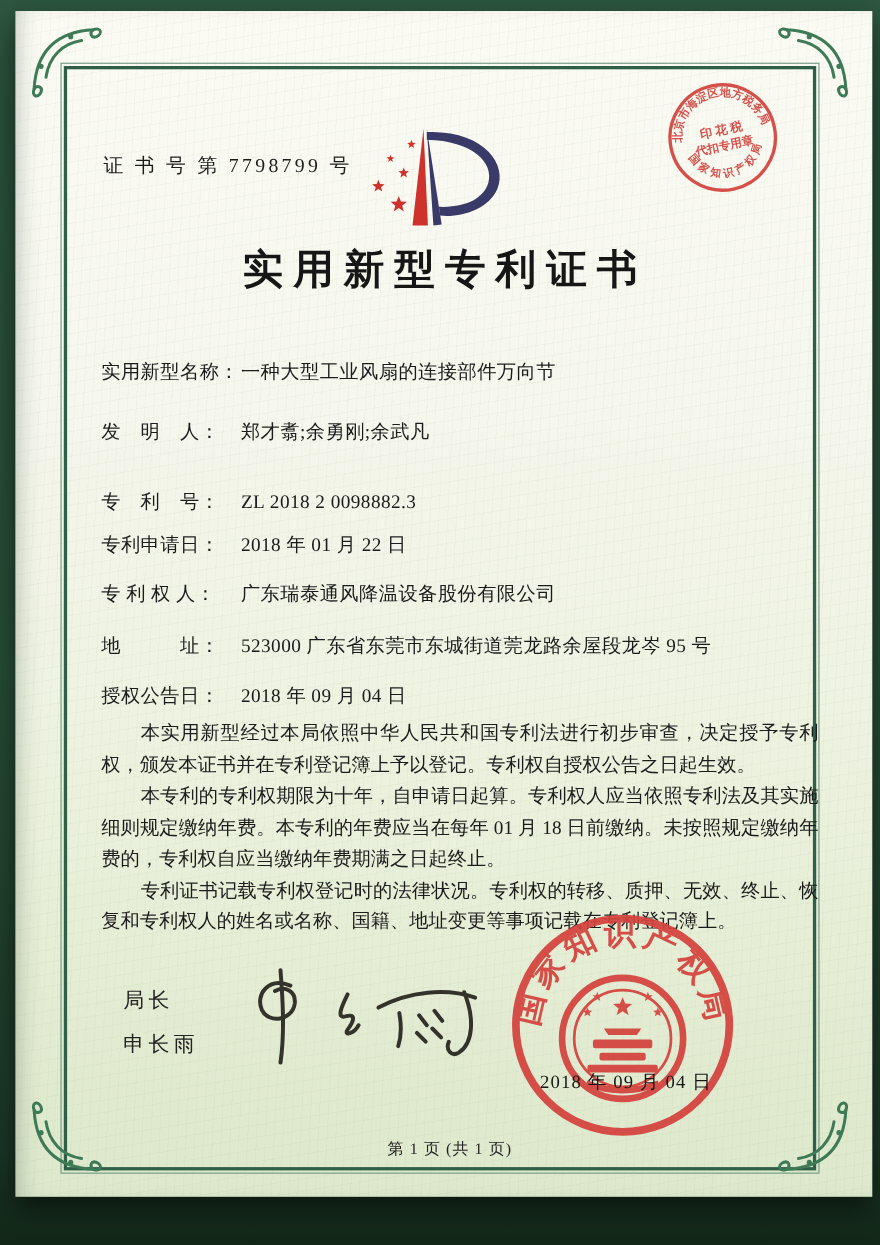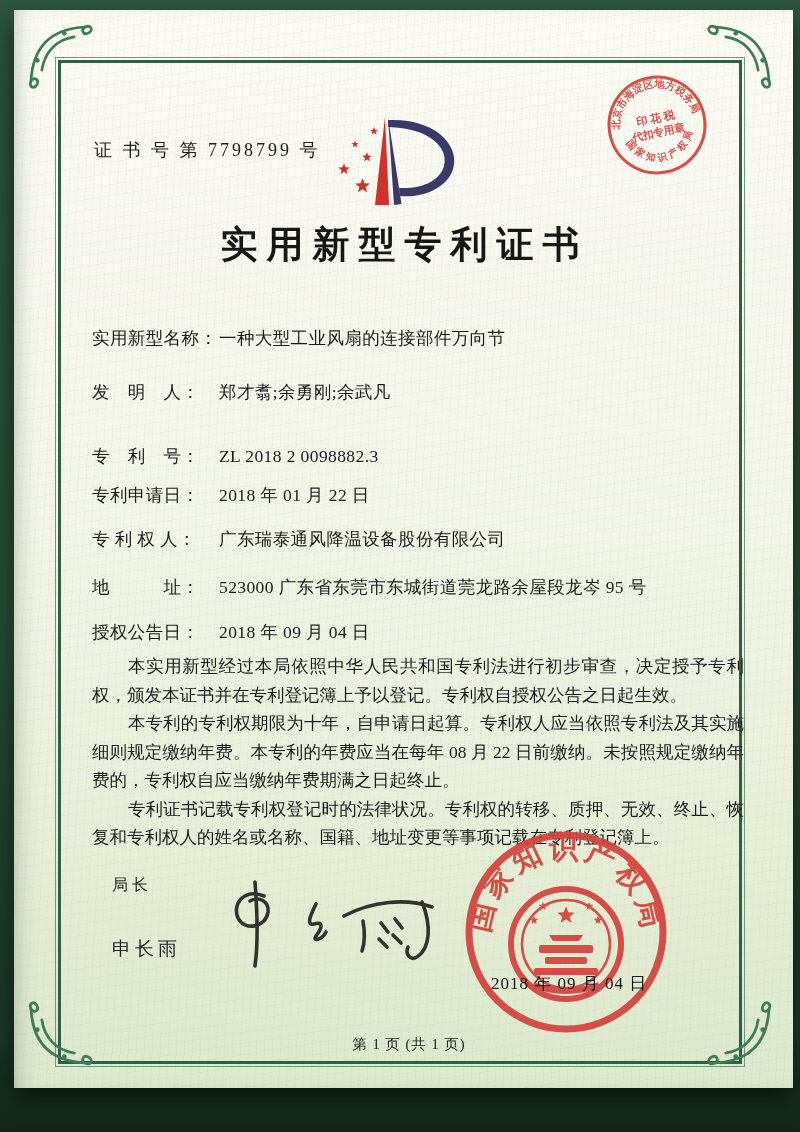--- a/index.html
+++ b/index.html
@@ -49,21 +49,21 @@
   .r1{top:326px;} .r2{top:380px;} .r3{top:430px;margin-top:14px;} .r4{top:483px;}
   .r5{top:527px;} .r6{top:575px;} .r7{top:620px;width:650px;}
   .grant-right{position:absolute;left:363px;top:0;}
 
   .body-text{
     position:absolute;left:92px;top:652px;width:652px;
     font-size:17.5px;line-height:28.5px;color:#1c1c1c;text-align:justify;
   }
   .body-text p{margin:0;text-indent:2.05em;}
 
-  .sig-title{position:absolute;left:112px;top:875px;font-size:16px;letter-spacing:4px;color:#222;font-family:Liberation Mono, monospace;}
+  .sig-title{position:absolute;left:112px;top:896px;font-size:19px;letter-spacing:4px;color:#222;font-family:Liberation Mono, monospace;}
   .sig-name{position:absolute;left:112px;top:936px;font-size:19px;letter-spacing:4px;color:#222;text-align:center;}
   .signature{position:absolute;left:224px;top:876px;width:218px;height:96px;}
 
   .tax-stamp{position:absolute;left:604px;top:72px;width:106px;height:106px;transform:rotate(-12deg);opacity:.92;}
   .office-seal{position:absolute;left:461px;top:827px;width:210px;height:210px;opacity:.93;}
   .seal-date{position:absolute;left:491px;top:972px;font-size:17px;color:#161616;letter-spacing:1px;z-index:5;white-space:nowrap;}
 
   .page-footer{position:absolute;left:55px;top:1035px;width:708px;text-align:center;font-size:14.5px;color:#222;letter-spacing:1px;}
 
   .star{fill:#cf312c;}
@@ -148,21 +148,21 @@
   </div>
   <div class="field-row r7">
     <span>
       <span class="flabel">授权公告日：</span><span class="fvalue">2018 年 09 月 04 日</span>
     </span>
   </div>
 </div>
 
 <div class="body-text">
   <p>本实用新型经过本局依照中华人民共和国专利法进行初步审查，决定授予专利权，颁发本证书并在专利登记簿上予以登记。专利权自授权公告之日起生效。</p>
-  <p>本专利的专利权期限为十年，自申请日起算。专利权人应当依照专利法及其实施细则规定缴纳年费。本专利的年费应当在每年 08 月 22 日前缴纳。未按照规定缴纳年费的，专利权自应当缴纳年费期满之日起终止。</p>
+  <p>本专利的专利权期限为十年，自申请日起算。专利权人应当依照专利法及其实施细则规定缴纳年费。本专利的年费应当在每年 01 月 18 日前缴纳。未按照规定缴纳年费的，专利权自应当缴纳年费期满之日起终止。</p>
   <p>专利证书记载专利权登记时的法律状况。专利权的转移、质押、无效、终止、恢复和专利权人的姓名或名称、国籍、地址变更等事项记载在专利登记簿上。</p>
 </div>
 
 <div class="sig-title">局长</div>
 <div class="sig-name">申长雨</div>
 
 <div class="signature">
   <svg viewBox="0 0 218 96" width="218" height="96">
     <g stroke="#33332c" stroke-width="3.6" fill="none" stroke-linecap="round" stroke-linejoin="round">
       <path d="M40,20 C20,12 8,28 14,42 C20,55 42,52 44,36 C45,25 35,20 26,25"></path>

